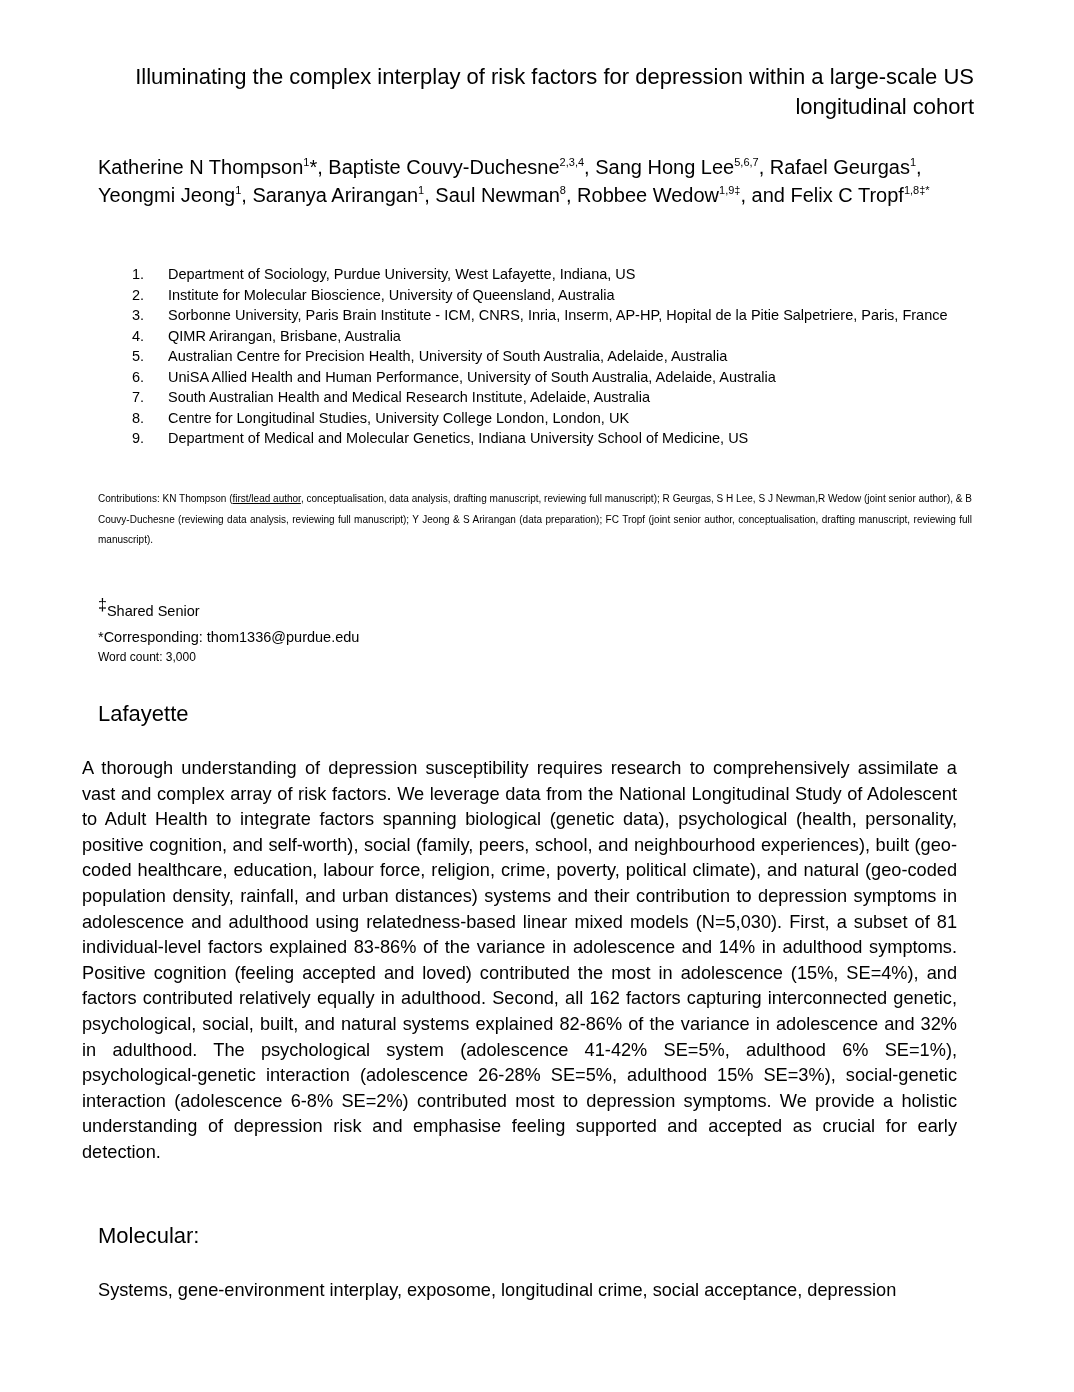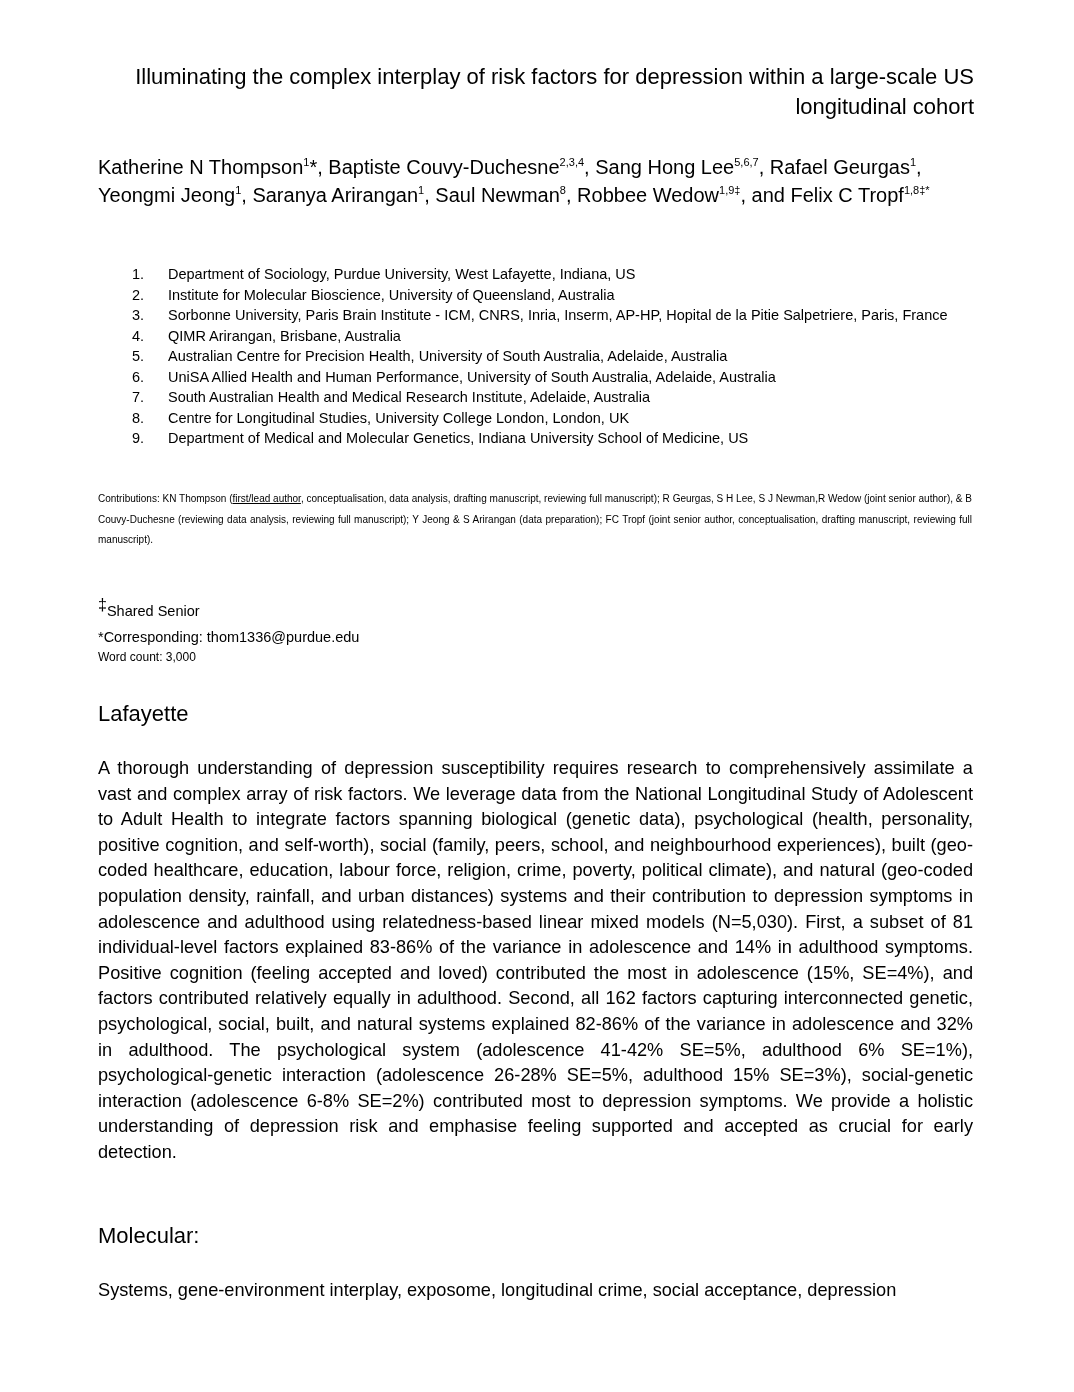--- a/index.html
+++ b/index.html
@@ -30,21 +30,21 @@
   }
   .contrib u { text-decoration: underline; }
   .shared {
     position: absolute; left: 98px; top: 592px; font-size: 14.5px; line-height: 26px;
   }
   .shared .dagger { font-size: 16px; vertical-align: 6px; }
   .corresp { position: absolute; left: 98px; top: 627px; font-size: 14.5px; line-height: 20.5px; }
   .wordcount { position: absolute; left: 98px; top: 647px; font-size: 12px; line-height: 20.5px; }
   .h-abstract { position: absolute; left: 98px; top: 700px; font-size: 22px; line-height: 28px; }
   .abstract {
-    position: absolute; left: 98px; top: 756px; width: 875px;
+    position: absolute; left: 82px; top: 756px; width: 875px;
     font-size: 18.2px; line-height: 25.6px; text-align: justify;
   }
   .h-keywords { position: absolute; left: 98px; top: 1222px; font-size: 22px; line-height: 28px; }
   .keywords { position: absolute; left: 98px; top: 1278px; width: 880px; font-size: 18.2px; line-height: 25px; }
 </style>
 </head>
 <body>
 
 <div class="title">Illuminating the complex interplay of risk factors for depression within a large-scale US longitudinal cohort</div>
 

